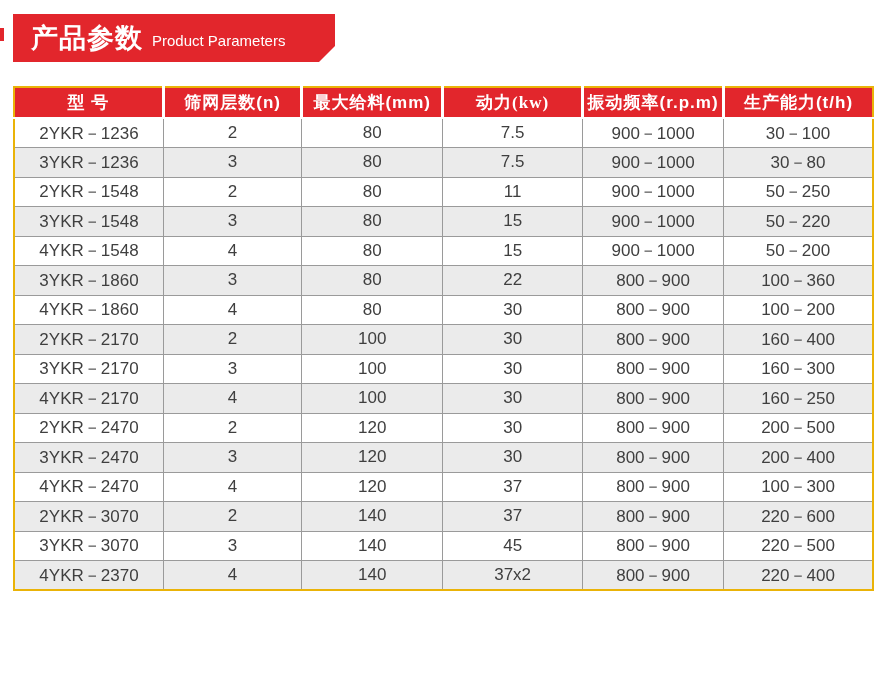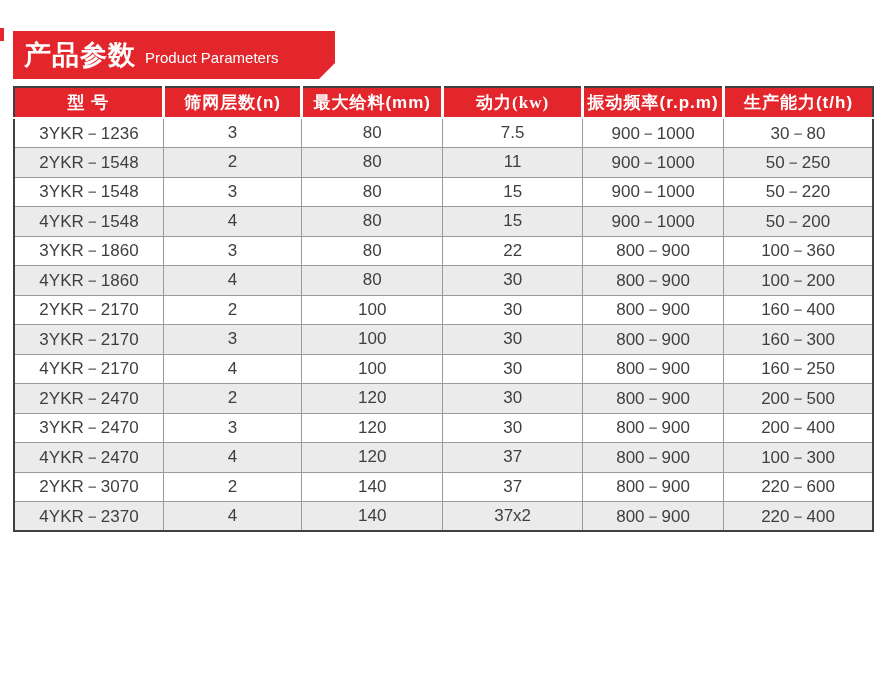--- a/index.html
+++ b/index.html
@@ -14,27 +14,27 @@
   .ribbon-sliver {
     position: absolute;
     left: 0; top: 28px;
     width: 4px; height: 13px;
     background: #e2262c;
   }
 
   
   .banner {
     position: absolute;
-    left: 13px; top: 31px;
+    left: 13px; top: 14px;
     width: 322px; height: 48px;
     background: #e2262c;
     clip-path: polygon(0 0, 100% 0, 100% calc(100% - 16px), calc(100% - 16px) 100%, 0 100%);
     display: flex;
     align-items: baseline;
-    padding-left: 11px;
+    padding-left: 18px;
     color: #ffffff;
     white-space: nowrap;
   }
   .banner-cn {
     font-size: 27px;
     font-weight: bold;
     line-height: 48px;
     letter-spacing: 1px;
   }
   .banner-en {
@@ -44,21 +44,21 @@
     top: -1px;
   }
 
   
   .param-table {
     position: absolute;
     left: 13px; top: 86px;
     width: 861px;
     border-collapse: collapse;
     table-layout: fixed;
-    border: 2px solid #404040;
+    border: 2px solid #eab308;
   }
   .param-table th {
     background: #e2262c;
     color: #ffffff;
     font-size: 17px;
     font-weight: bold;
     height: 31px;
     text-align: center;
     vertical-align: middle;
     border-left: 3px solid #ffffff;
@@ -100,20 +100,28 @@
         <th>型 号</th>
         <th>筛网层数(n)</th>
         <th>最大给料(mm)</th>
         <th>动力(kw)</th>
         <th>振动频率(r.p.m)</th>
         <th>生产能力(t/h)</th>
       </tr>
   </thead>
   <tbody id="body-rows">
       <tr>
+        <td>2YKR－1236</td>
+        <td>2</td>
+        <td>80</td>
+        <td>7.5</td>
+        <td>900－1000</td>
+        <td>30－100</td>
+      </tr>
+      <tr>
         <td>3YKR－1236</td>
         <td>3</td>
         <td>80</td>
         <td>7.5</td>
         <td>900－1000</td>
         <td>30－80</td>
       </tr>
       <tr>
         <td>2YKR－1548</td>
         <td>2</td>
@@ -204,20 +212,28 @@
       </tr>
       <tr>
         <td>2YKR－3070</td>
         <td>2</td>
         <td>140</td>
         <td>37</td>
         <td>800－900</td>
         <td>220－600</td>
       </tr>
       <tr>
+        <td>3YKR－3070</td>
+        <td>3</td>
+        <td>140</td>
+        <td>45</td>
+        <td>800－900</td>
+        <td>220－500</td>
+      </tr>
+      <tr>
         <td>4YKR－2370</td>
         <td>4</td>
         <td>140</td>
         <td>37x2</td>
         <td>800－900</td>
         <td>220－400</td>
       </tr>
     </tbody>
 </table>
 

